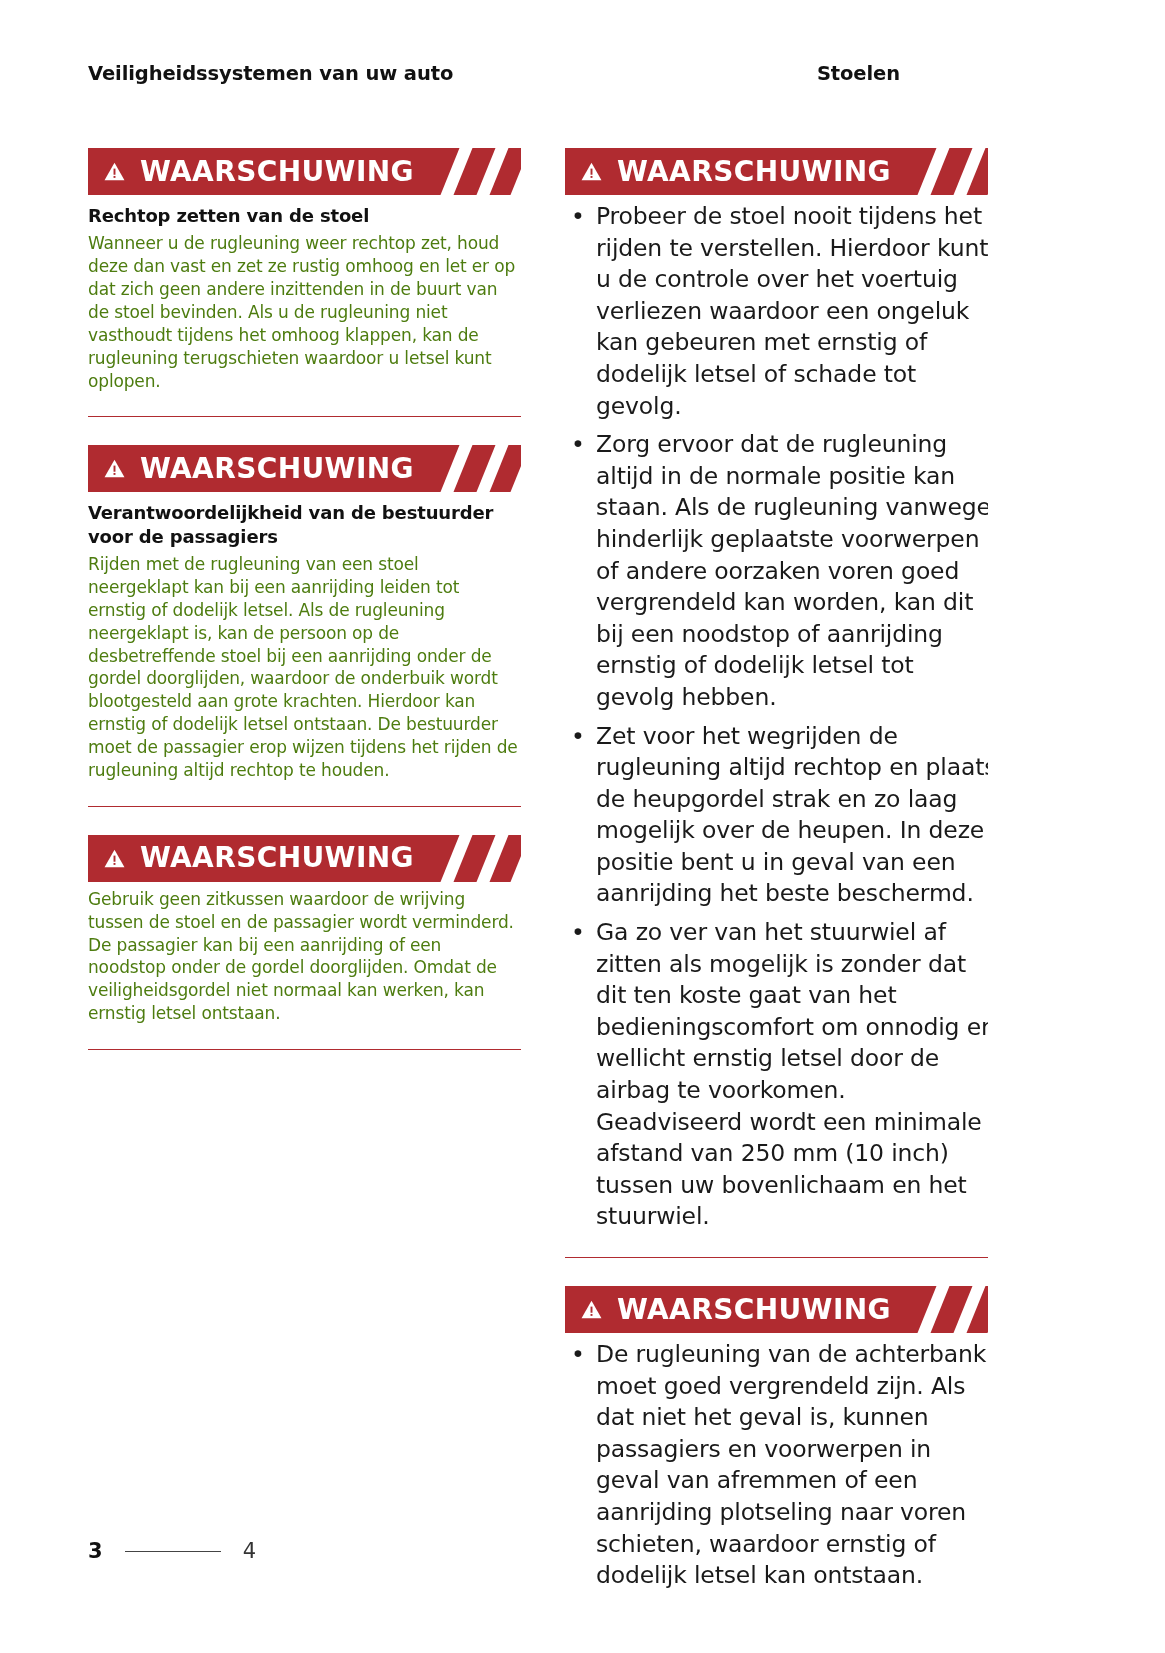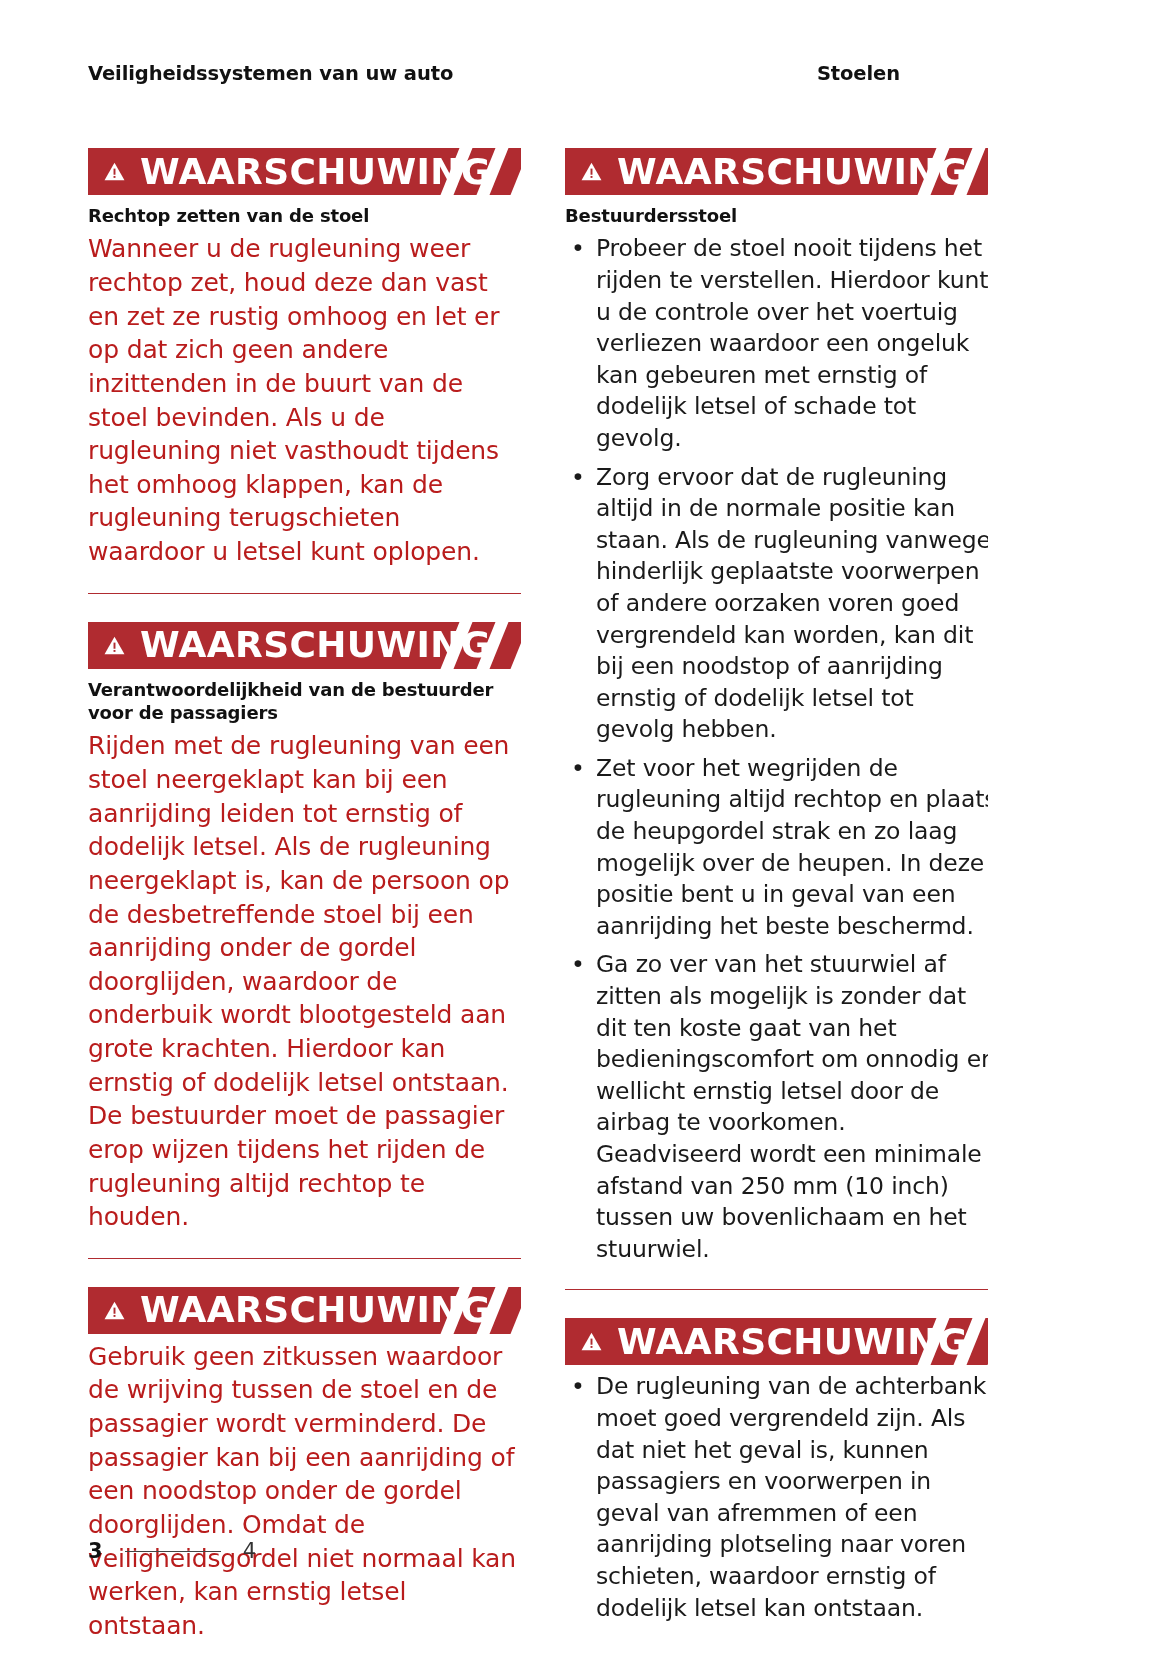--- a/index.html
+++ b/index.html
@@ -68,21 +68,21 @@
   .banner .tri {
     margin-left: 16px;
     width: 21px;
     height: 19px;
     flex: 0 0 auto;
     display: block;
   }
   .banner .btxt {
     margin-left: 15px;
     color: #ffffff;
-    font-size: 36px;
+    font-size: 28px;
     font-weight: bold;
     letter-spacing: 0.4px;
     line-height: 1;
     white-space: nowrap;
   }
   .banner .stripes {
     position: absolute;
     right: 0;
     top: 0;
     bottom: 0;
@@ -104,23 +104,23 @@
   .subtitle {
     font-size: 18px;
     font-weight: bold;
     color: #111111;
     line-height: 1.30;
     margin-top: 9px;
     letter-spacing: -0.15px;
   }
 
   .para {
-    font-size: 25px;
+    font-size: 17px;
     line-height: 1.345;
-    color: #b91c1c;
+    color: #4d7c0f;
     margin-top: 6px;
     letter-spacing: -0.15px;
   }
   .subtitle + .para { margin-top: 5px; }
 
   ul.bullets {
     list-style: none;
     margin: 6px 0 0 0;
     padding: 0;
   }
@@ -251,21 +251,20 @@
             <rect x="10.9" y="7.2" width="2.2" height="7" fill="#b02b30"></rect>
             <rect x="10.9" y="15.6" width="2.2" height="2.2" fill="#b02b30"></rect>
           </svg>
           <span class="btxt">WAARSCHUWING</span>
           <span class="stripes">
             <i class="s1"></i>
               <i class="s2"></i>
               <i class="s3"></i>
           </span>
         </div>
-        <div class="subtitle">Bestuurdersstoel</div>
         <ul class="bullets">
           <li><span class="dot">•</span><span>Probeer de stoel nooit tijdens het rijden te verstellen. Hierdoor kunt u de controle over het voertuig verliezen waardoor een ongeluk kan gebeuren met ernstig of dodelijk letsel of schade tot gevolg.</span></li>
           <li><span class="dot">•</span><span>Zorg ervoor dat de rugleuning altijd in de normale positie kan staan. Als de rugleuning vanwege hinderlijk geplaatste voorwerpen of andere oorzaken voren goed vergrendeld kan worden, kan dit bij een noodstop of aanrijding ernstig of dodelijk letsel tot gevolg hebben.</span></li>
           <li><span class="dot">•</span><span>Zet voor het wegrijden de rugleuning altijd rechtop en plaats de heupgordel strak en zo laag mogelijk over de heupen. In deze positie bent u in geval van een aanrijding het beste beschermd.</span></li>
           <li><span class="dot">•</span><span>Ga zo ver van het stuurwiel af zitten als mogelijk is zonder dat dit ten koste gaat van het bedieningscomfort om onnodig en wellicht ernstig letsel door de airbag te voorkomen. Geadviseerd wordt een minimale afstand van 250 mm (10 inch) tussen uw bovenlichaam en het stuurwiel.</span></li>
         </ul>
       </div>
 
       <div class="sep"></div>
 

